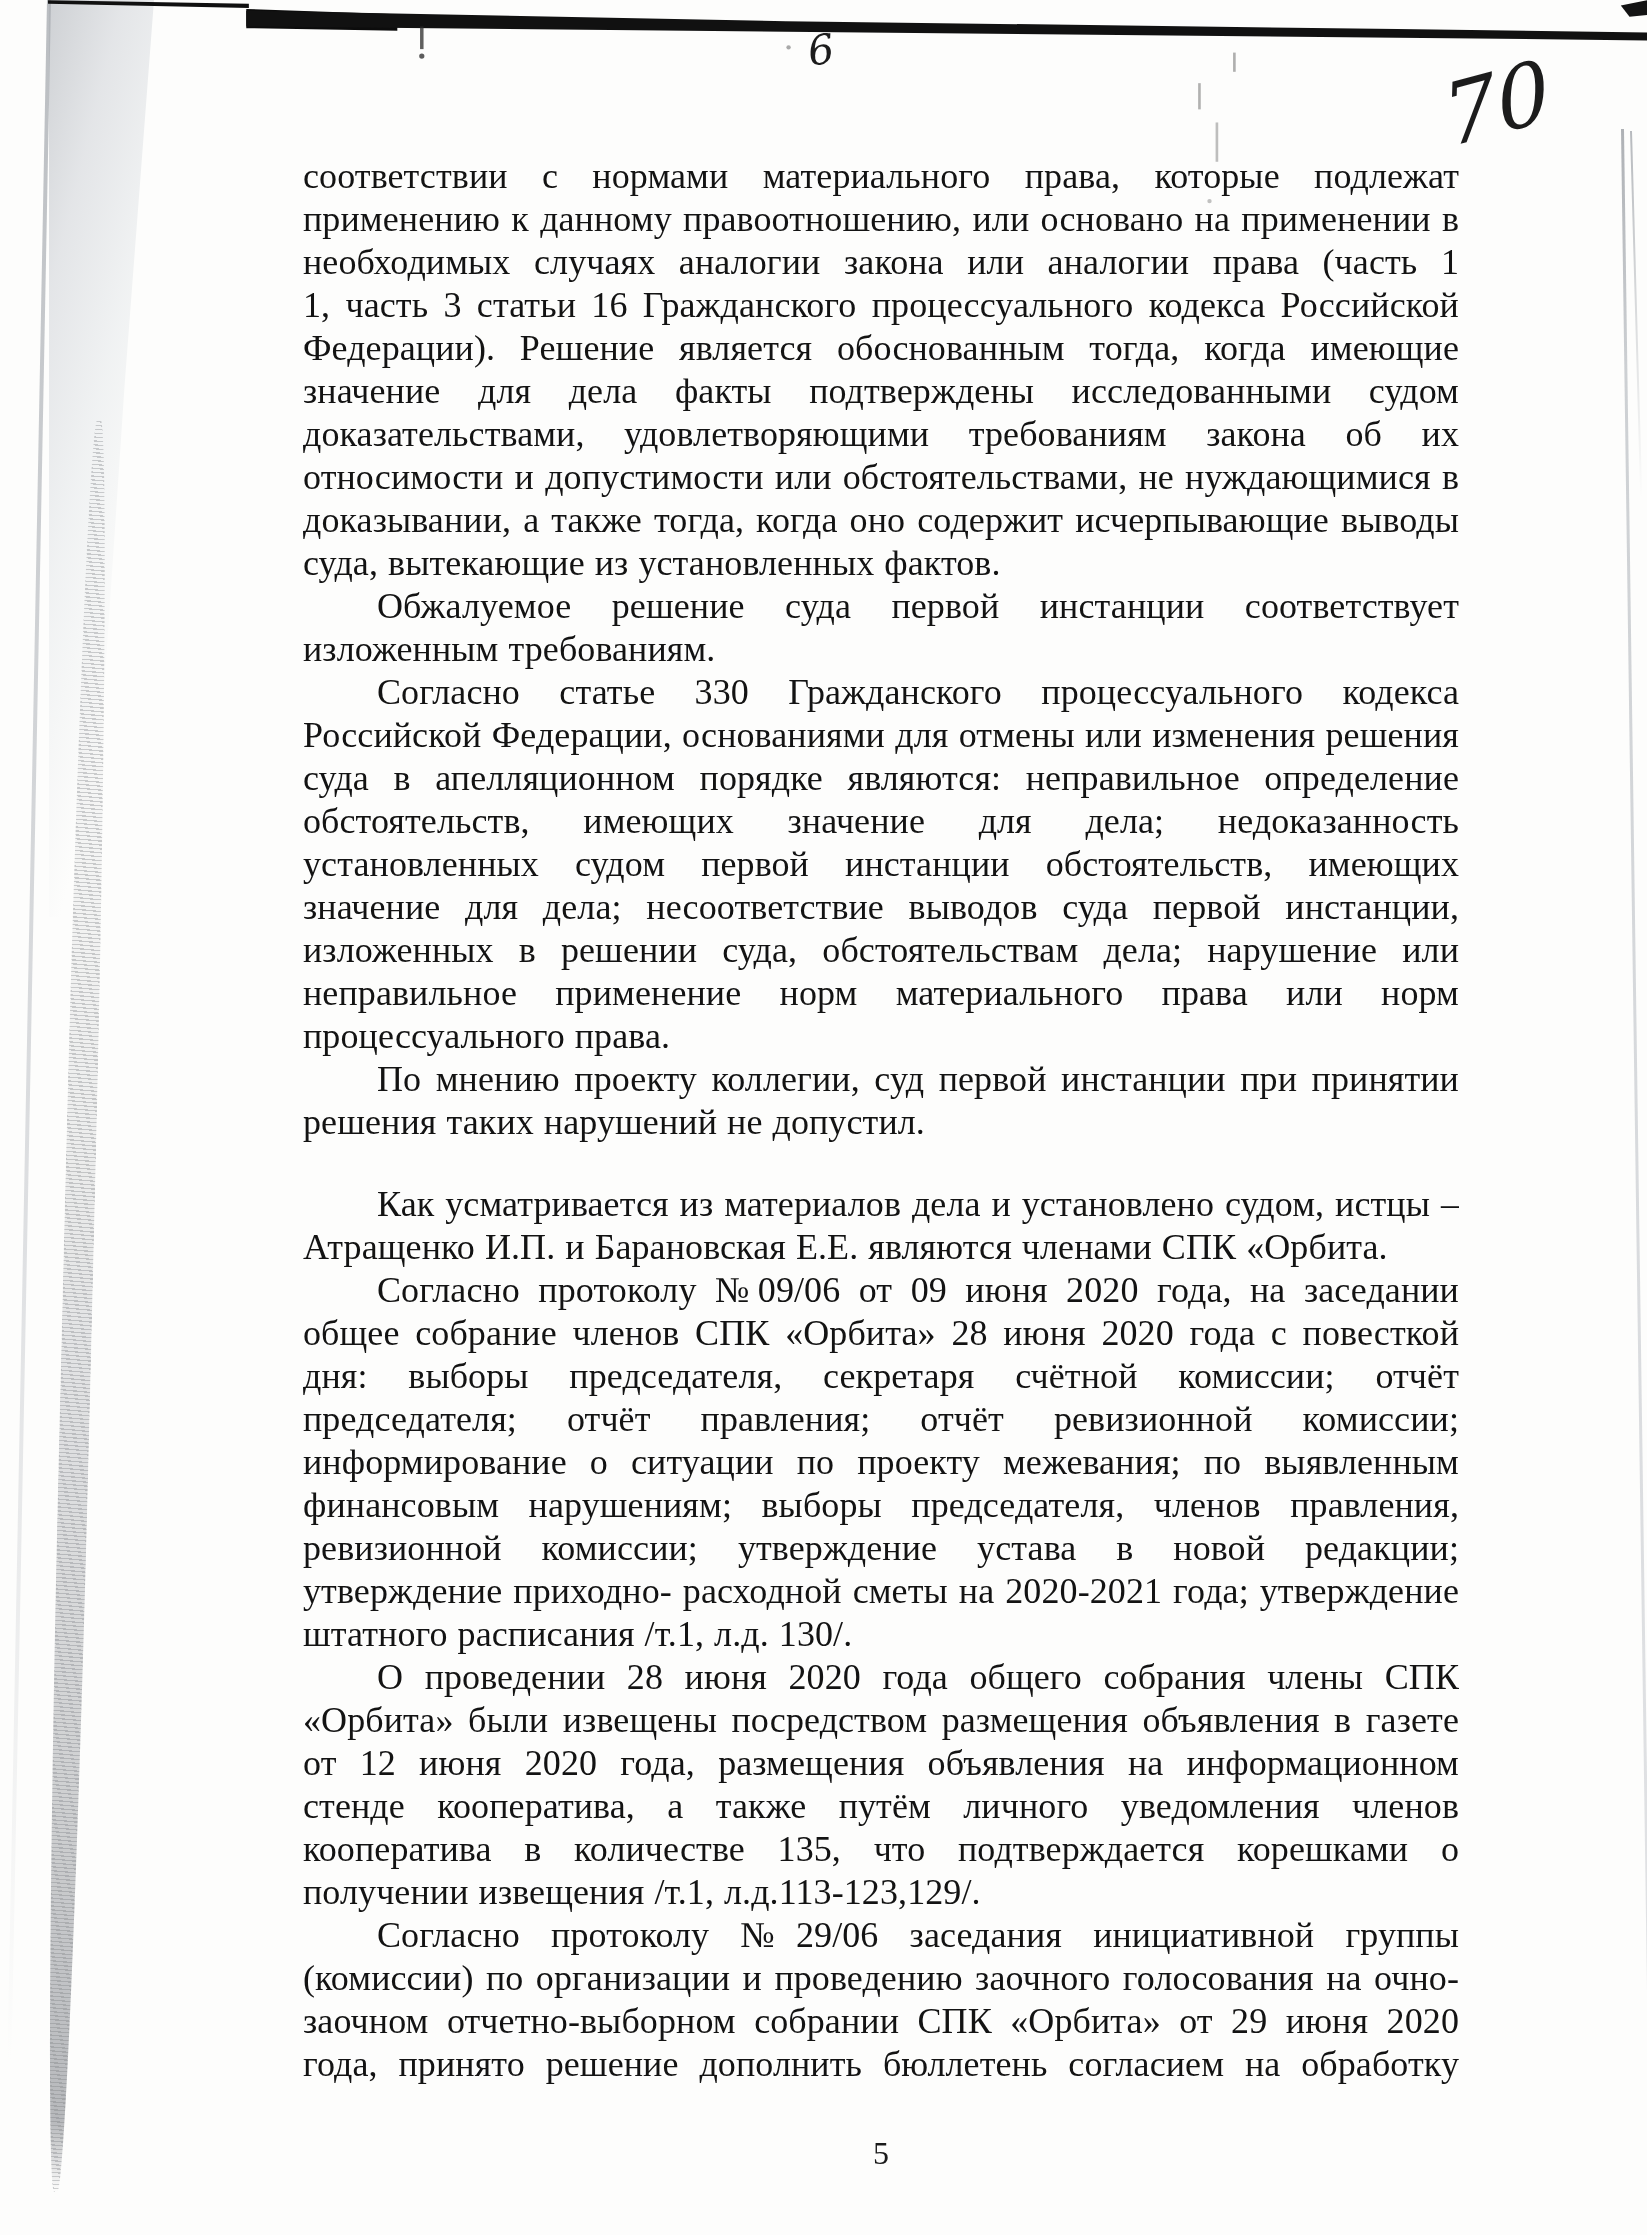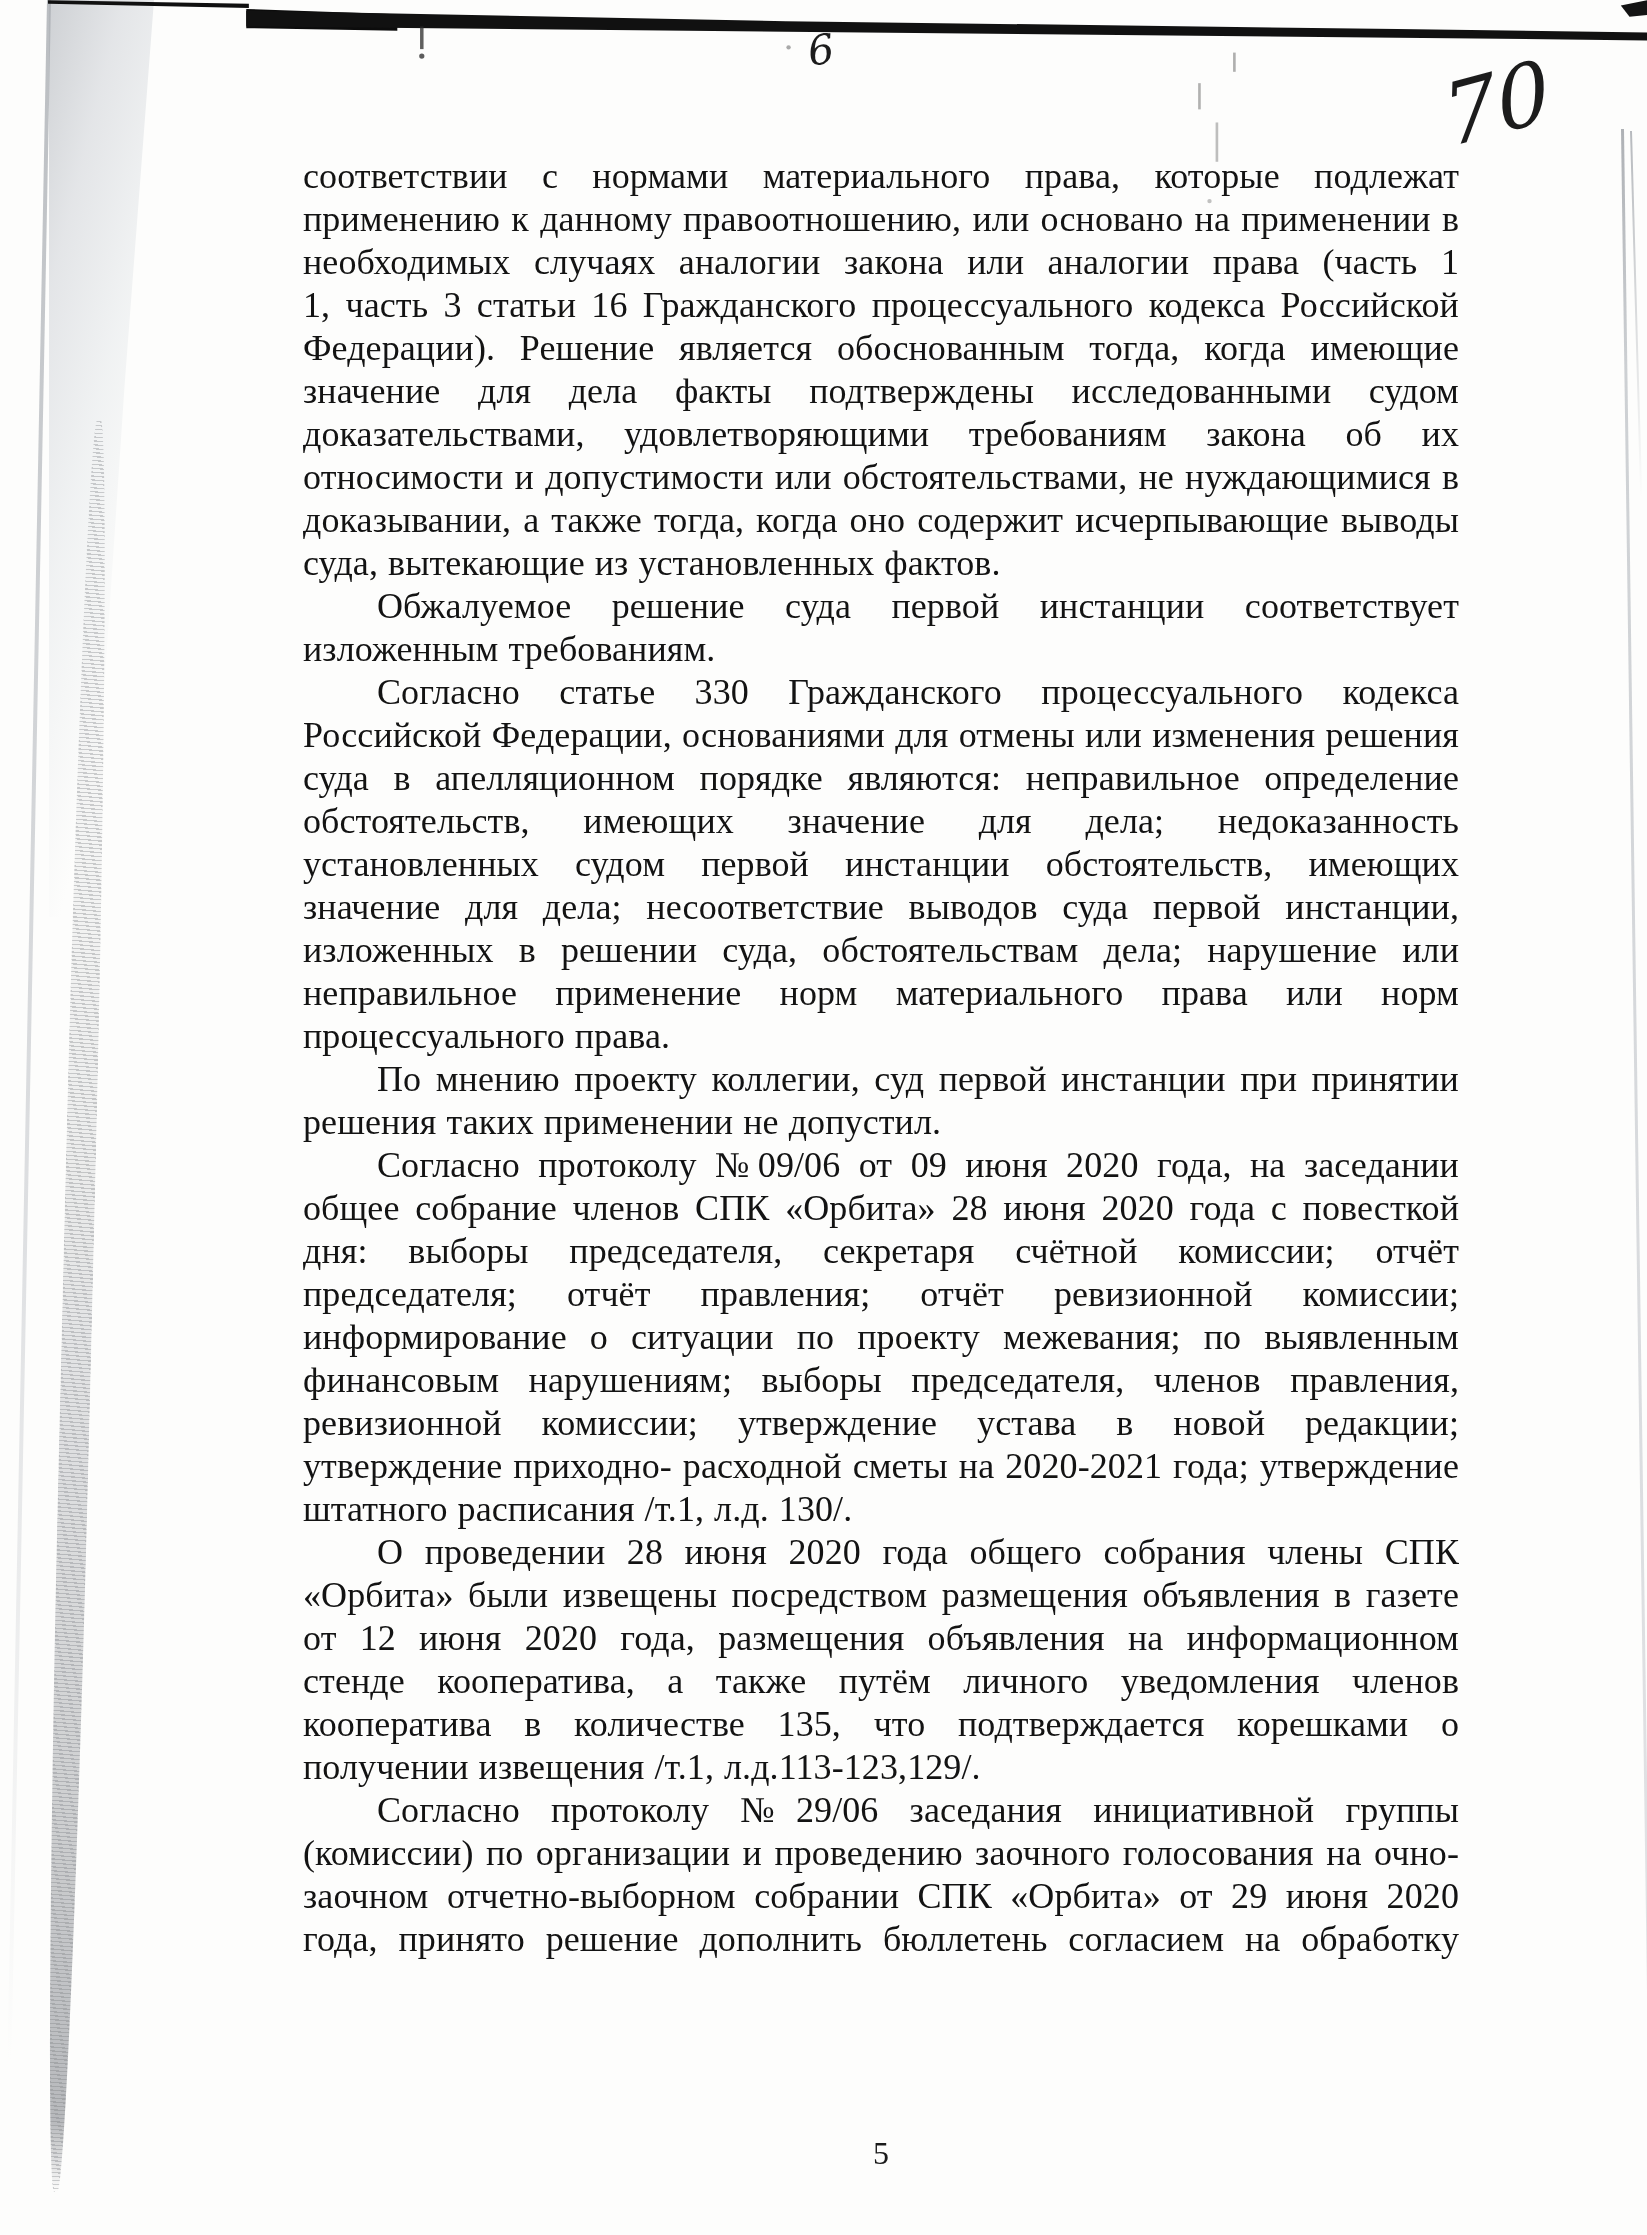--- a/index.html
+++ b/index.html
@@ -184,21 +184,25 @@
         <div class="line">суда в апелляционном порядке являются: неправильное определение</div>
         <div class="line">обстоятельств, имеющих значение для дела; недоказанность</div>
         <div class="line">установленных судом первой инстанции обстоятельств, имеющих</div>
         <div class="line">значение для дела; несоответствие выводов суда первой инстанции,</div>
         <div class="line">изложенных в решении суда, обстоятельствам дела; нарушение или</div>
         <div class="line">неправильное применение норм материального права или норм</div>
         <div class="line line-end">процессуального права.</div>
       </div>
       <div class="para indent">
         <div class="line">По мнению проекту коллегии, суд первой инстанции при принятии</div>
-        <div class="line line-end">решения таких применении не допустил.</div>
+        <div class="line line-end">решения таких нарушений не допустил.</div>
+      </div>
+      <div class="para indent gap">
+        <div class="line">Как усматривается из материалов дела и установлено судом, истцы –</div>
+        <div class="line line-end">Атращенко И.П. и Барановская Е.Е. являются членами СПК «Орбита.</div>
       </div>
       <div class="para indent">
         <div class="line">Согласно протоколу №09/06 от 09 июня 2020 года, на заседании</div>
         <div class="line">общее собрание членов СПК «Орбита» 28 июня 2020 года с повесткой</div>
         <div class="line">дня: выборы председателя, секретаря счётной комиссии; отчёт</div>
         <div class="line">председателя; отчёт правления; отчёт ревизионной комиссии;</div>
         <div class="line">информирование о ситуации по проекту межевания; по выявленным</div>
         <div class="line">финансовым нарушениям; выборы председателя, членов правления,</div>
         <div class="line">ревизионной комиссии; утверждение устава в новой редакции;</div>
         <div class="line">утверждение приходно- расходной сметы на 2020-2021 года; утверждение</div>

